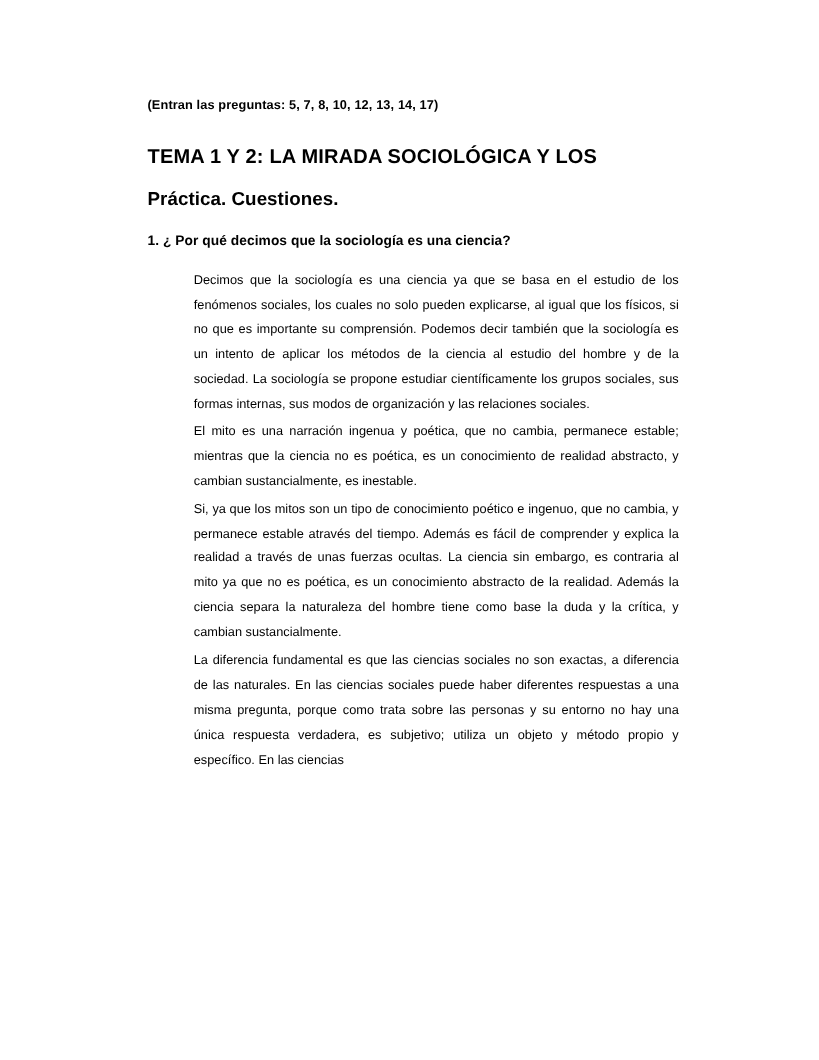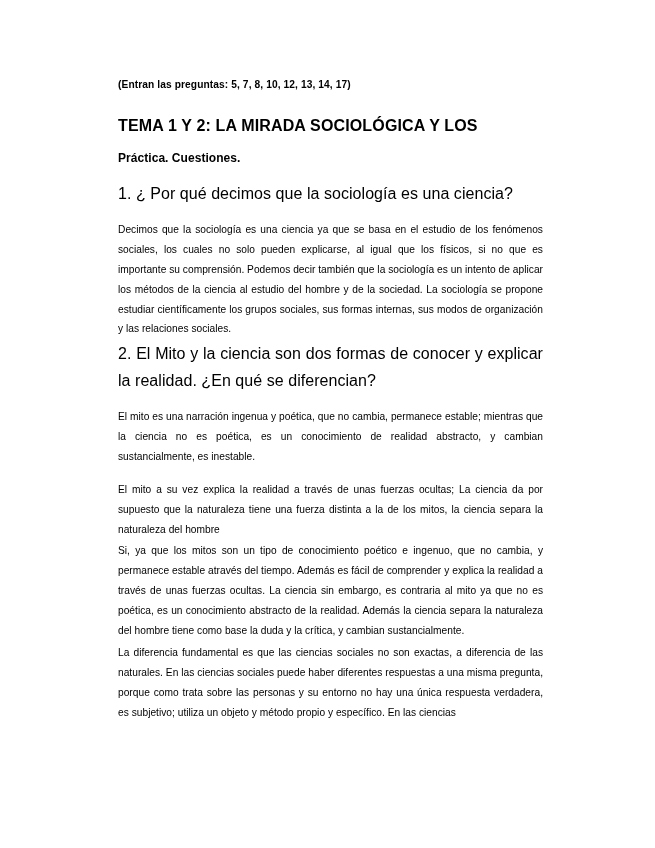--- a/index.html
+++ b/index.html
@@ -38,42 +38,43 @@
     line-height: 1.62;
     margin: 0 0 12px 0;
     text-align: justify;
     text-align-last: left;
     letter-spacing: 0.15px;
   }
   h1.title .line2 {
     display: block;
   }
   .subtitle {
-    font-size: 12px;
+    font-size: 15px;
     font-weight: bold;
     margin: 0 0 16px 0;
     letter-spacing: 0.05px;
   }
   .q {
-    font-size: 16px;
-    font-weight: normal;
+    font-size: 11px;
+    font-weight: bold;
     margin: 0 0 12px 0;
     line-height: 1.68;
     text-align: justify;
     letter-spacing: 0.05px;
   }
   p.para {
     font-size: 10.2px;
     line-height: 1.95;
     margin: 0 0 13px 0;
     text-align: justify;
     letter-spacing: 0.02px;
   }
   p.para:last-child {
     margin-bottom: 0;
+    margin-left: 37px;
   }
   .block {
     margin-bottom: 2px;
   }
 </style>
 </head>
 <body>
 
 <div class="page">
   <div class="doc-body">
@@ -85,23 +86,21 @@
     </h1>
 
     <p class="subtitle">Práctica. Cuestiones.</p>
 
     <div class="block">
       <p class="q">1. ¿ Por qué decimos que la sociología es una ciencia?</p>
       <p class="para">Decimos que la sociología es una ciencia  ya que se basa en el estudio de los fenómenos sociales, los cuales no solo pueden explicarse, al igual que los físicos, si no que es importante su comprensión. Podemos decir también que la sociología es un intento de aplicar los métodos de la ciencia al estudio del hombre y de la sociedad. La sociología se propone estudiar científicamente los grupos sociales, sus formas internas, sus modos de organización y las relaciones sociales.</p>
     </div>
 
     <div class="block">
-      <p class="q">2. El Mito y la ciencia son dos formas de conocer y explicar la realidad. ¿En qué se diferencian?</p>
       <p class="para">El mito es una narración ingenua y poética, que no cambia, permanece estable; mientras que la ciencia no es poética, es un conocimiento de realidad abstracto, y cambian sustancialmente, es inestable.</p>
-      <p class="para">El mito a su vez explica la realidad a través de unas fuerzas ocultas; La ciencia da por supuesto que la naturaleza tiene una fuerza distinta a la de los mitos, la ciencia separa la naturaleza del hombre</p>
     </div>
 
     <div class="block">
       <p class="para">Si, ya que los mitos son un tipo de conocimiento poético e ingenuo, que no cambia, y permanece estable através del tiempo. Además es fácil de comprender y explica la realidad a través de unas fuerzas ocultas. La ciencia sin embargo, es contraria al mito ya que no es poética, es un conocimiento abstracto de la realidad. Además la ciencia separa la naturaleza del hombre tiene como base la duda y la crítica, y cambian sustancialmente.</p>
     </div>
 
     <div class="block">
       <p class="para"> La diferencia fundamental es que las ciencias sociales no son exactas, a diferencia de las naturales. En las ciencias sociales puede haber diferentes respuestas a una misma pregunta, porque como trata sobre las personas y su entorno no hay una única respuesta verdadera, es subjetivo; utiliza un objeto y método propio y específico. En las ciencias</p>
     </div>
 

